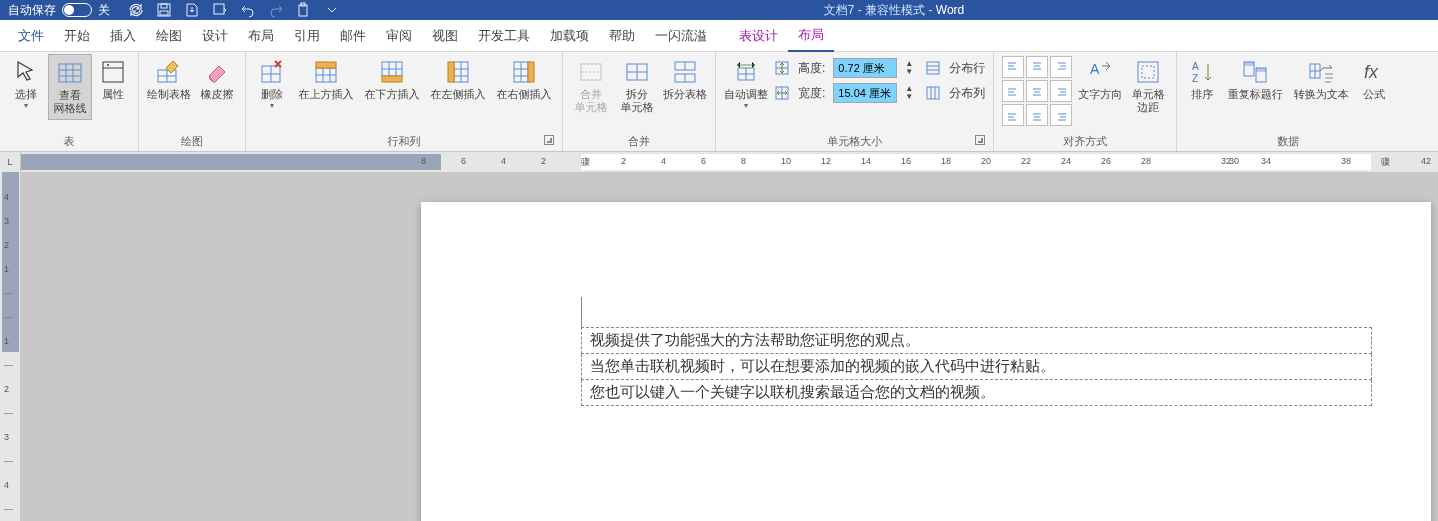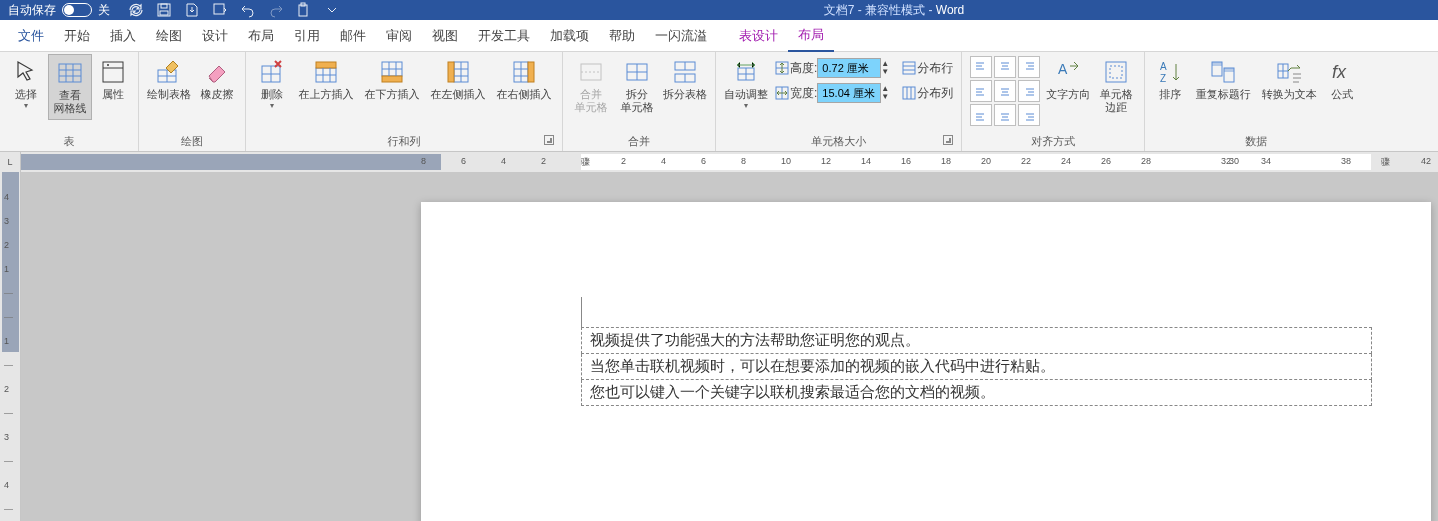--- a/index.html
+++ b/index.html
@@ -32,21 +32,21 @@
 
 .big-btn{width:48px;display:flex;flex-direction:column;align-items:center;padding:4px 2px;cursor:pointer;}
 .big-btn.wide{width:64px;}
 .big-btn .icon{width:28px;height:28px;margin-bottom:2px;}
 .big-btn .lbl{line-height:13px;text-align:center;}
 .big-btn .drop{font-size:8px;color:#666;}
 .big-btn.sel{background:#d4d4d4;border:1px solid #b0b0b0;}
 .big-btn.disabled{opacity:.45;}
 
 .rows-col{display:flex;flex-direction:column;gap:1px;padding:2px;}
-.rowline{display:flex;gap:0;align-items:center;height:24px;}
+.rowline{display:flex;gap:8px;align-items:center;height:24px;}
 .rowline .txt{font-size:12px;}
 .spin{width:64px;height:20px;border:1px solid #a6a6a6;background:#7dd3fc;padding:0 4px;font-size:11px;line-height:18px;}
 .mini-icon{width:16px;height:16px;}
 
 .grid3{display:grid;grid-template-columns:repeat(3,22px);grid-template-rows:repeat(3,22px);gap:2px;padding:2px;}
 .cell{width:22px;height:22px;border:1px solid #bfbfbf;background:#fff;display:flex;align-items:center;justify-content:center;}
 
 
 .hruler-bar{height:20px;background:#e6e6e6;position:relative;display:flex;}
 .corner{width:21px;height:20px;background:#e6e6e6;border-right:1px solid #c6c6c6;display:flex;align-items:center;justify-content:center;font-size:9px;color:#555;}

